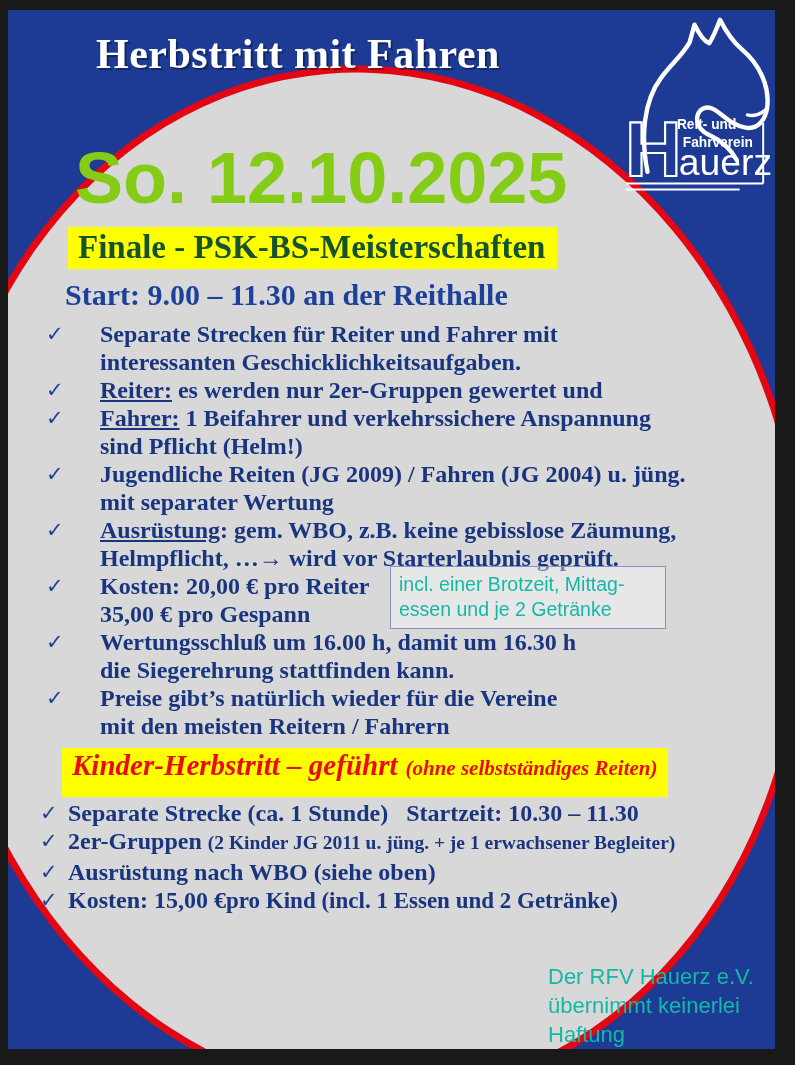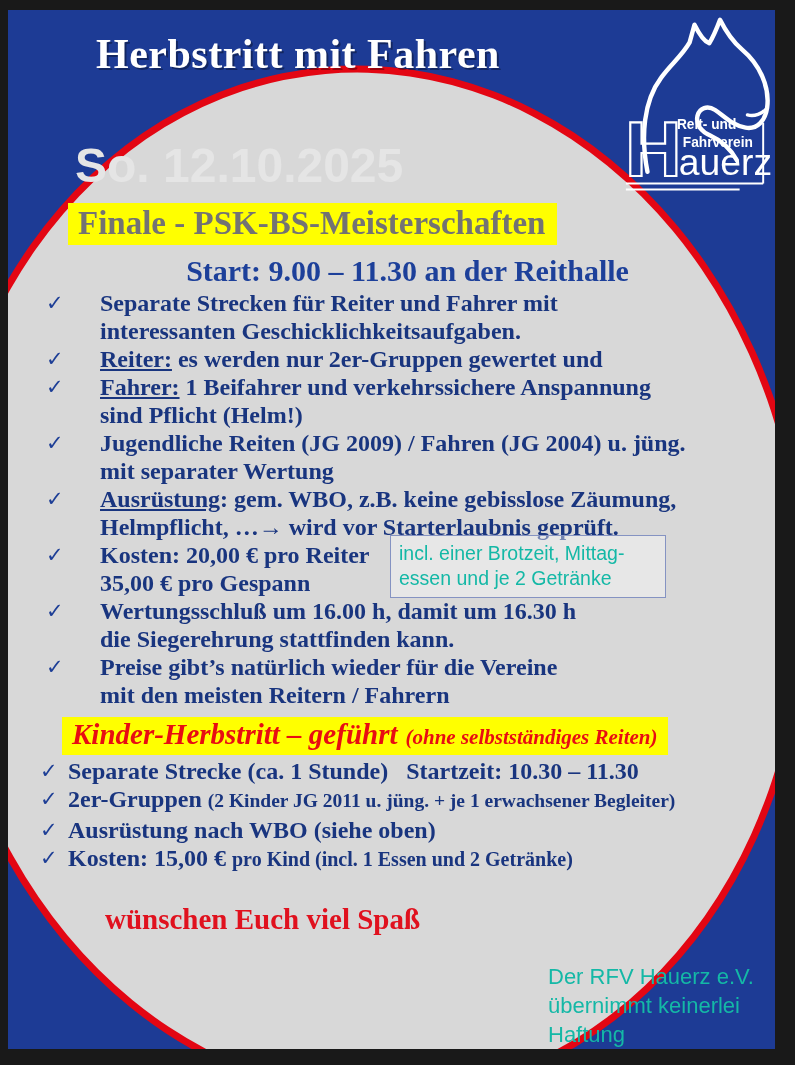--- a/index.html
+++ b/index.html
@@ -6,44 +6,44 @@
   .canvas{position:relative;width:795px;height:1065px;background:#191919;overflow:hidden;
           font-family:"Liberation Serif",serif;}
   .page{position:absolute;left:8px;top:10px;width:767px;height:1039px;background:#1d3b95;overflow:hidden;}
   .ellipse{position:absolute;left:-75px;top:55px;width:860px;height:1022px;background:#d8d8d8;
            border:7px solid #e30613;border-radius:50%;transform:rotate(-5deg);}
   .title{position:absolute;left:88px;top:20px;margin:0;color:#ffffff;font-size:42px;font-weight:bold;
          letter-spacing:.5px;text-shadow:2px 2px 0 rgba(0,0,0,.35);}
   .logo{position:absolute;left:612px;top:6px;width:152px;height:188px;}
   .content{position:absolute;left:30px;top:118px;width:712px;}
   .date{margin:14px 0 0 37px;font-family:"Liberation Sans",sans-serif;font-weight:900;
-        color:#e5e5e5;font-size:48px;line-height:1;}
-  .banner-finale{display:inline-block;margin:13px 0 0 30px;background:#ffff00;color:#737373;
+        color:#84cc16;font-size:72px;line-height:1;}
+  .banner-finale{display:inline-block;margin:13px 0 0 30px;background:#ffff00;color:#14532d;
                  font-size:33px;font-weight:bold;padding:2px 12px 4px 10px;line-height:1.1;}
-  .start{margin:9px 0 2px 27px;color:#1d409a;font-size:30px;font-weight:bold;line-height:1.1;text-align:center;}
+  .start{margin:9px 0 9px 27px;color:#1d409a;font-size:30px;font-weight:bold;line-height:1.1;}
   .list{color:#19357f;font-size:24px;font-weight:bold;}
   .row{display:flex;line-height:28px;}
   .chk{flex:none;font-family:"DejaVu Sans",sans-serif;font-weight:400;font-size:21px;color:#1d3e96;}
   .main-list .chk{width:54px;padding-left:8px;}
   .kinder-list .chk{width:28px;padding-left:2px;}
   .kinder-list .row{line-height:28.5px;}
   .txt{flex:1;}
   .u{text-decoration:underline;}
   .row6{position:relative;}
   .indent2{}
   .note-box{position:absolute;left:352px;top:-6px;width:258px;border:1.5px solid #8593c2;
             background:rgba(255,255,255,.4);font-family:"Liberation Sans",sans-serif;font-weight:400;
             color:#14b8a6;font-size:19.5px;line-height:25px;padding:5px 8px 6px;}
   .note-box span{display:block;}
   .banner-kinder{display:inline-block;margin:8px 0 2px 24px;background:#ffff00;color:#e80d12;
-                 font-style:italic;font-weight:bold;padding:1px 10px 3px;line-height:1.15;}
+                 font-style:italic;font-weight:bold;padding:1px 10px 14px;line-height:1.15;}
   .kb-main{font-size:29px;}
   .kb-note{font-size:21px;margin-left:8px;}
   .sm2{font-size:19.5px;margin-left:6px;}
-  .sm3{font-size:20px;margin-left:6px;}
+  .sm3{font-size:23px;}
   .gap{margin-left:18px;}
   .closing{margin:28px 0 0 67px;color:#e0111e;font-size:29px;font-weight:bold;line-height:34px;}
   .closing span{display:block;}
   .disclaimer{position:absolute;left:540px;top:952px;width:228px;text-align:left;color:#14b8a6;
               font-family:Liberation Sans, sans-serif;font-size:22px;line-height:29px;}
   .disclaimer span{display:block;}
   svg text{font-family:"Liberation Sans",sans-serif;}
 </style>
 </head>
 <body>
@@ -184,21 +184,20 @@
         <div class="row">
           <span class="chk">✓</span>
           <div class="txt">
             <span>Kosten: 15,00 €</span><span class="sm3">pro Kind (incl. 1 Essen und 2 Getränke)</span>
           </div>
         </div>
 
       </div>
 
       <div class="closing">
-        <span>wünschen Euch viel Spaß</span>
       </div>
 
     </div>
 
     <div class="disclaimer">
       <span>Der RFV Hauerz e.V.</span>
       <span>übernimmt keinerlei</span>
       <span>Haftung</span>
     </div>
 

